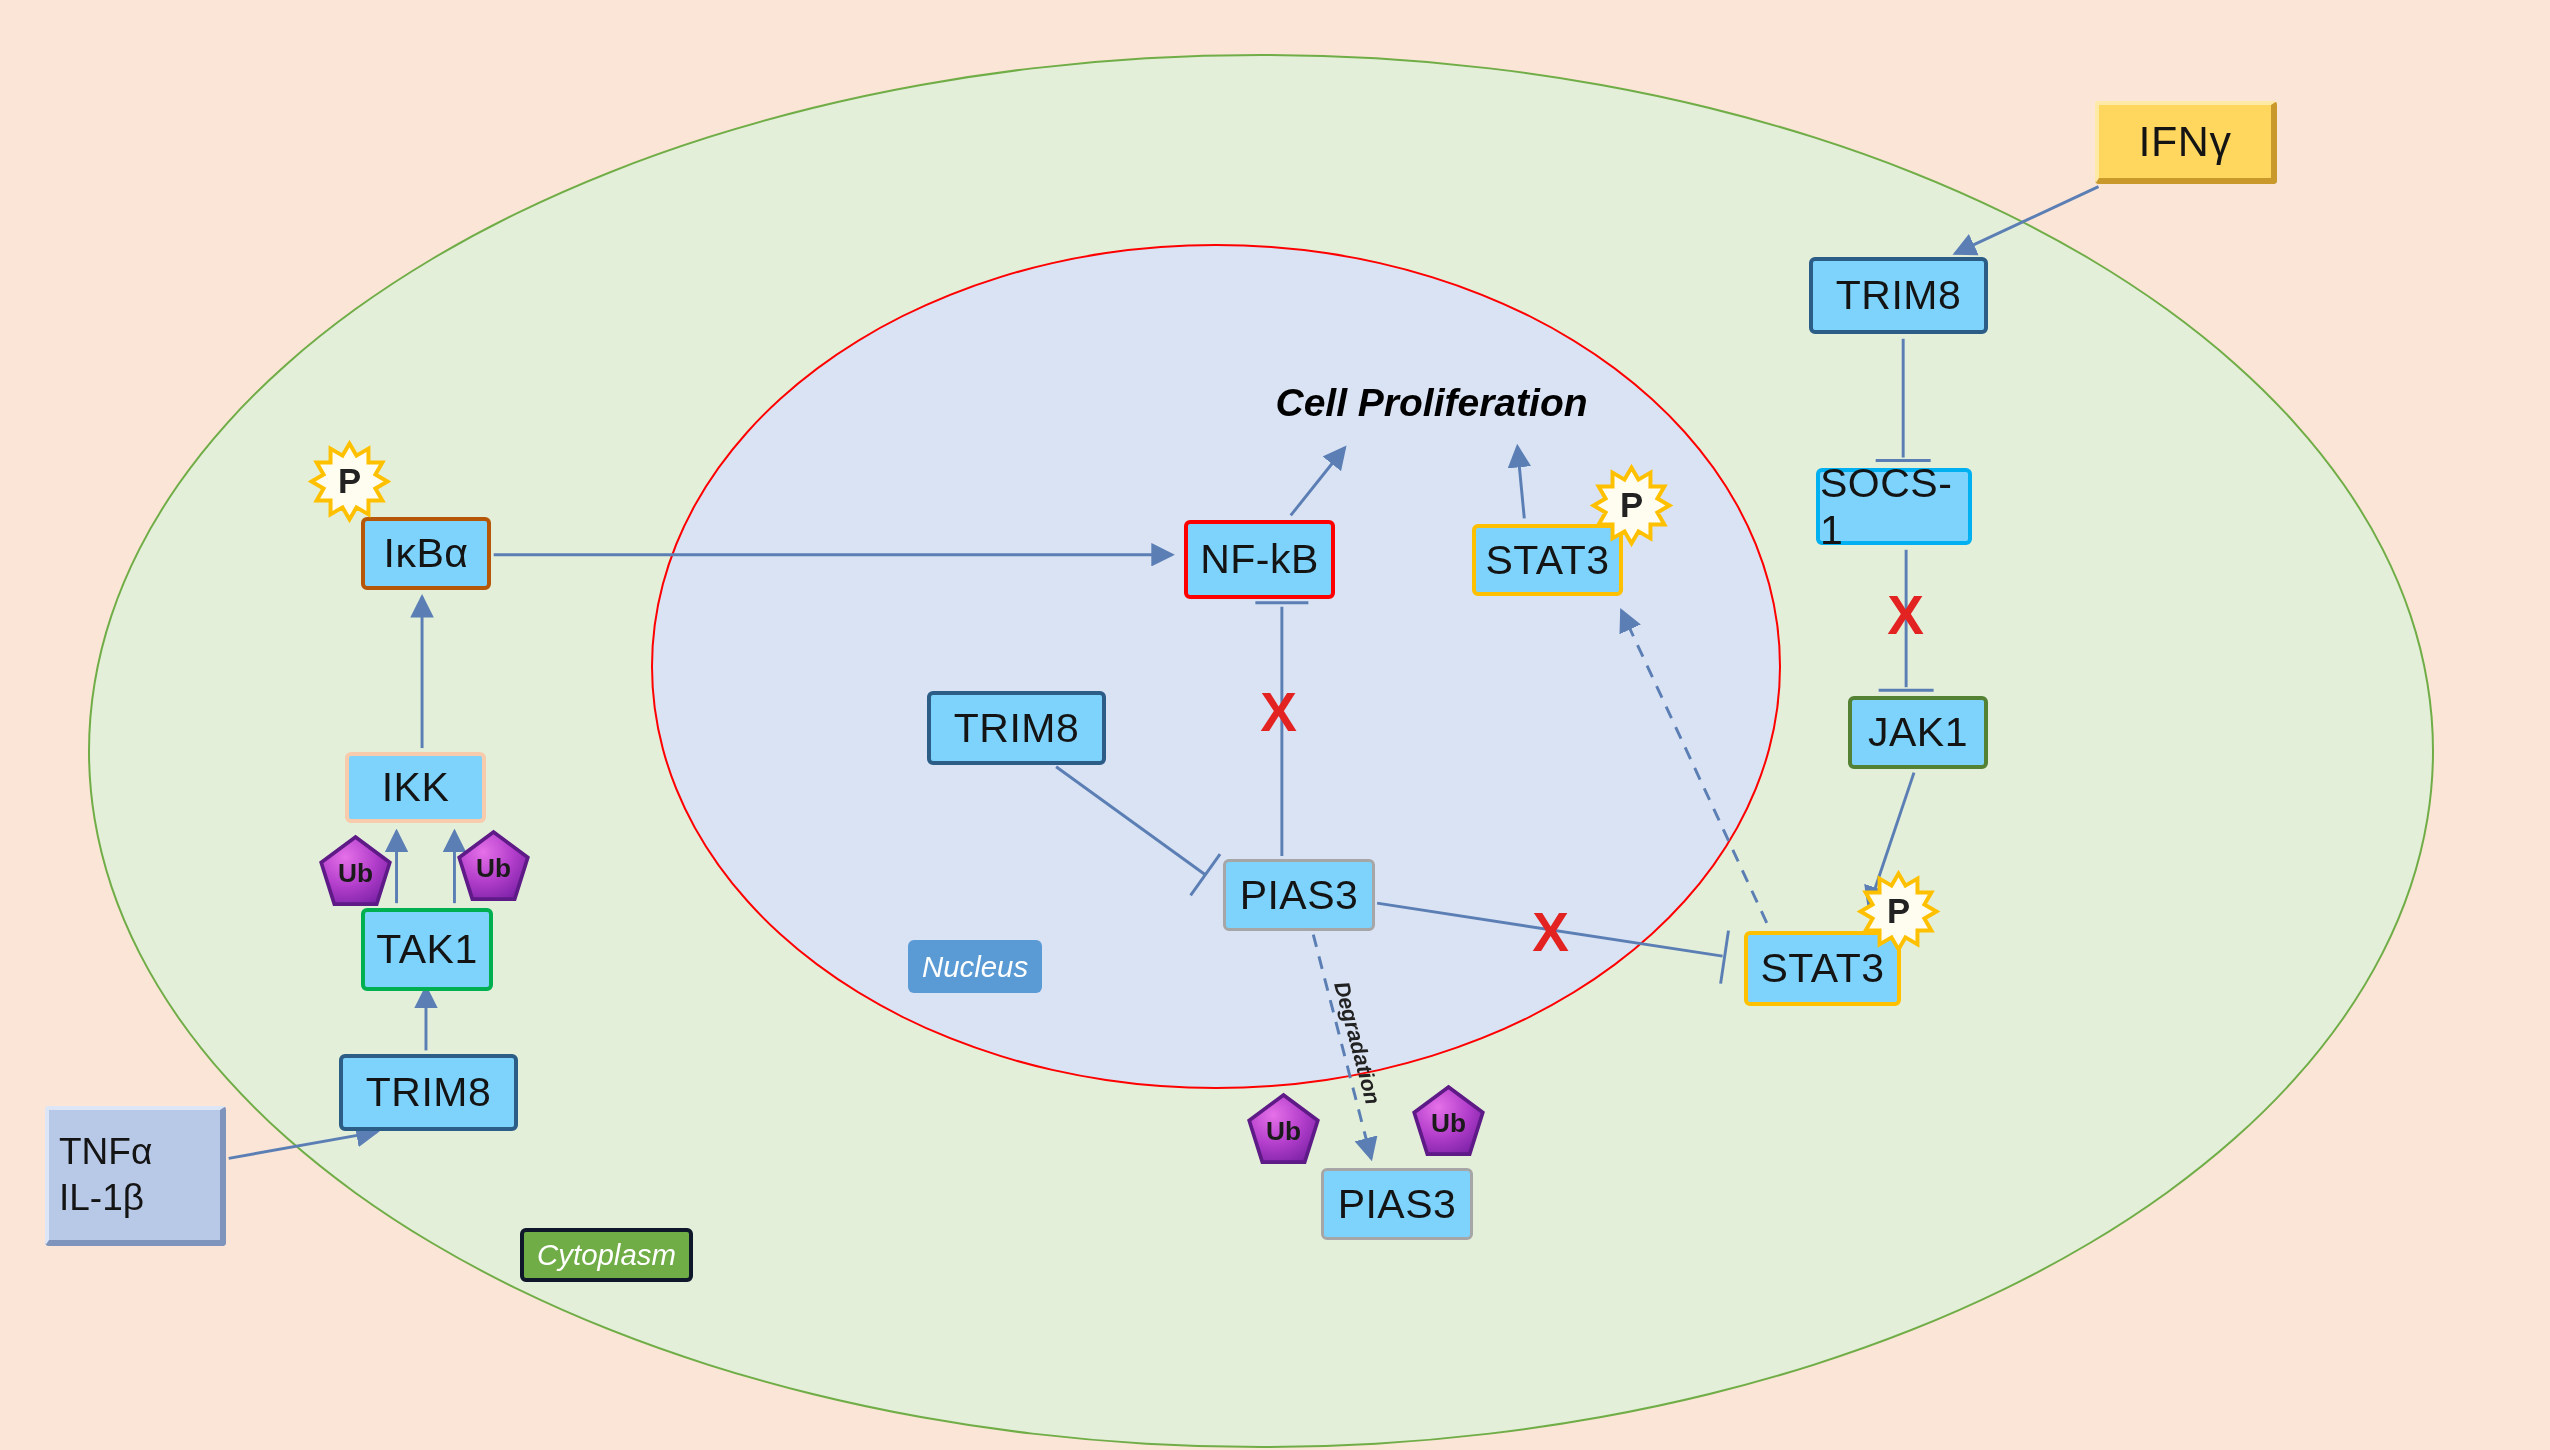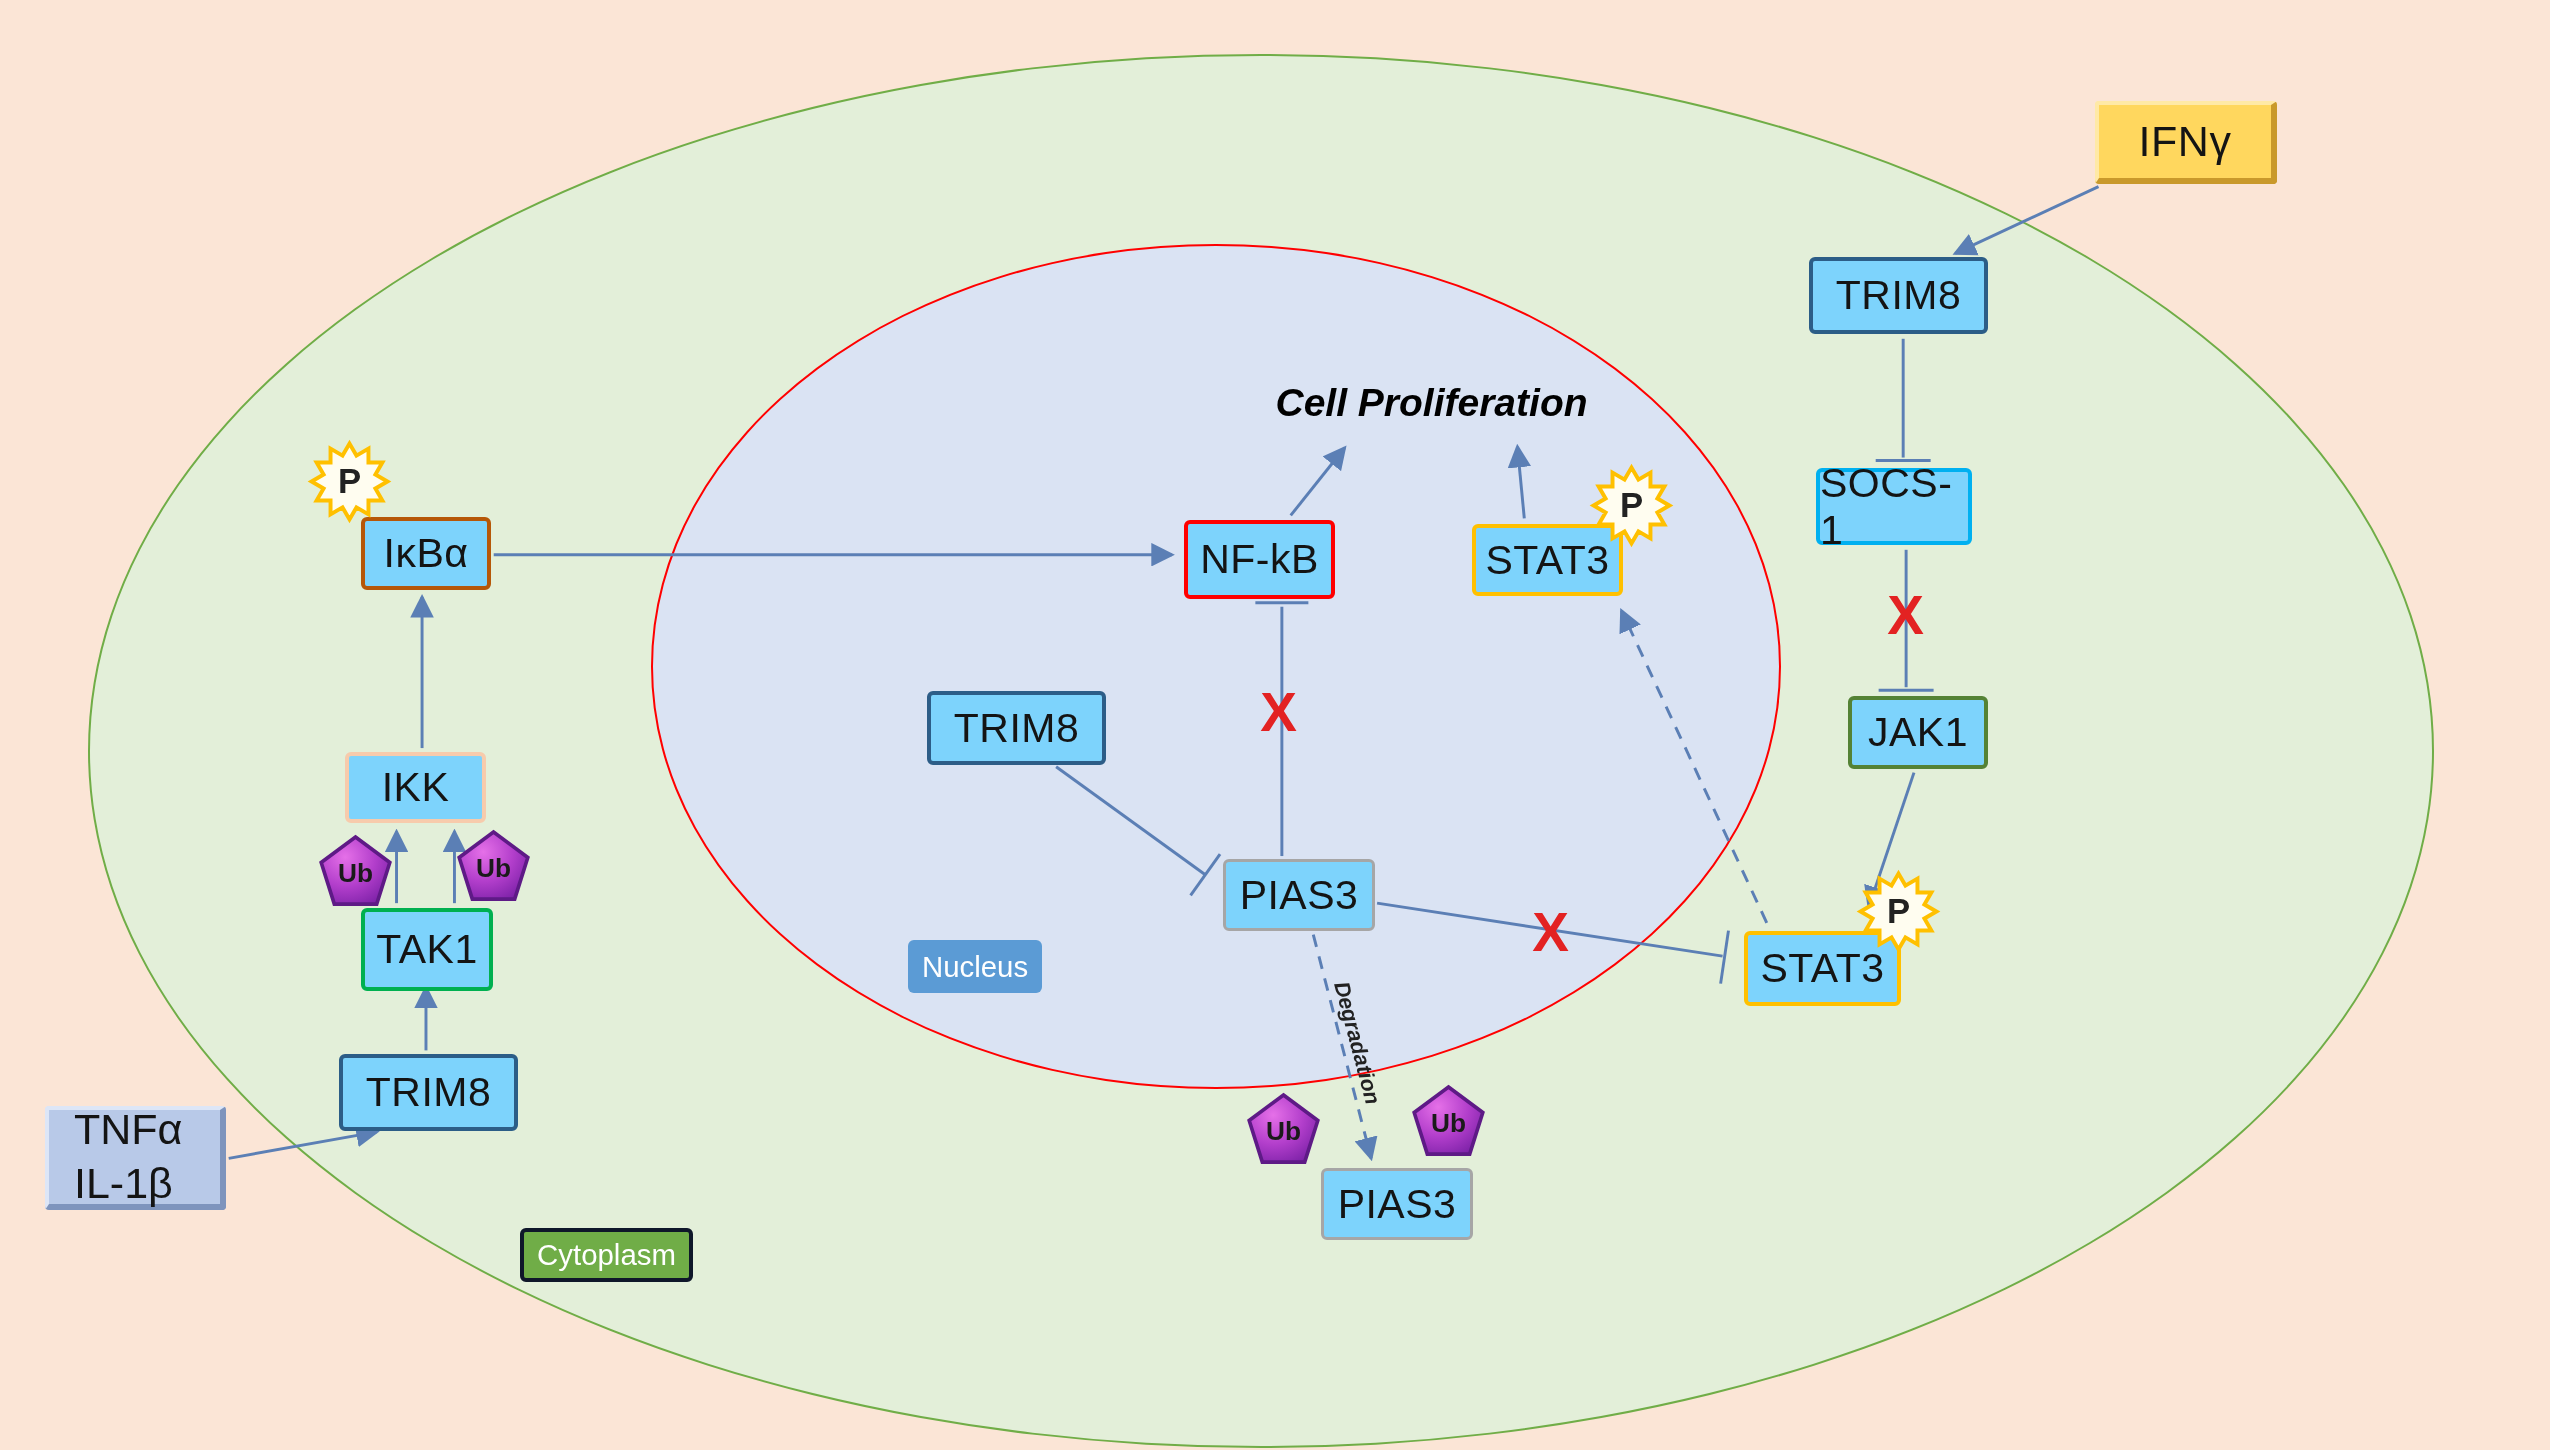--- a/index.html
+++ b/index.html
@@ -47,33 +47,33 @@
   .b-tak1{border-color:var(--tak1,#00b050)}
 
   #node-ifng{
     left:2095px;top:101px;width:182px;height:83px;
     background:var(--ifng_fill,#ffd75e);
     border:none;border-radius:3.9px;font-size:43px;
     border-top:4.9px solid #ffe9a6;border-left:4.9px solid #ffe9a6;
     border-bottom:6.9px solid #c9992b;border-right:6.9px solid #c9992b;
   }
   #node-tnfa-il1b{
-    left:45px;top:1106px;width:181px;height:104px;
+    left:45px;top:1106px;width:181px;height:140px;
     background:var(--tnf_fill,#b8c9e8);
     border:none;border-radius:3.9px;
     border-top:4.9px solid #dde6f7;border-left:4.9px solid #dde6f7;
     border-bottom:6.9px solid #7e94bd;border-right:6.9px solid #7e94bd;
     display:flex;flex-direction:column;justify-content:center;
-    align-items:flex-start;padding-left:25px;font-size:43px;line-height:1.25;
+    align-items:flex-start;padding-left:10px;font-size:37px;line-height:1.25;
     color:#141414;z-index:3;position:absolute;
   }
 
   .region-badge{
     position:absolute;display:flex;align-items:center;justify-content:center;
-    color:#fff;font-size:29.4px;border-radius:5.9px;z-index:3;
+    color:#fff;font-size:29.4px;border-radius:5.9px;z-index:3;font-style:italic;
   }
   #badge-nucleus{left:908px;top:940px;width:134px;height:53px;background:var(--nuc_badge,#5b9bd5)}
   #badge-cytoplasm{left:520px;top:1228px;width:173px;height:54px;background:var(--cyto_badge,#70ad47);border:4px solid #0f172a}
 
   #label-cell-proliferation{
     left:1235px;top:371px;width:393px;text-align:center;
     font-size:39px;font-weight:bold;font-style:italic;color:#000;z-index:3;margin-top:10px;
   }
 
   .xmark{

